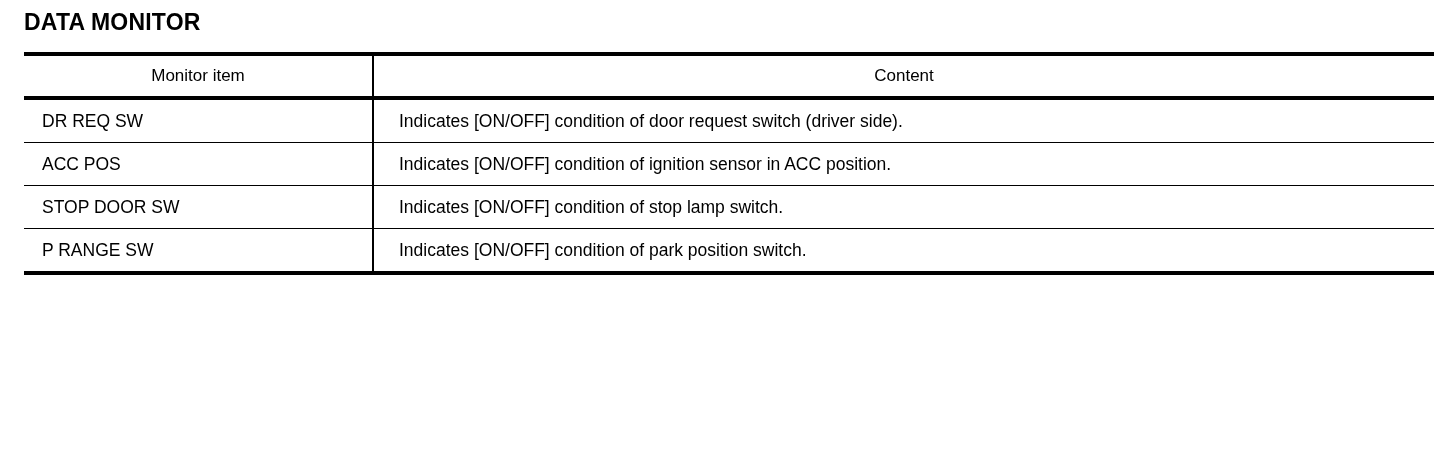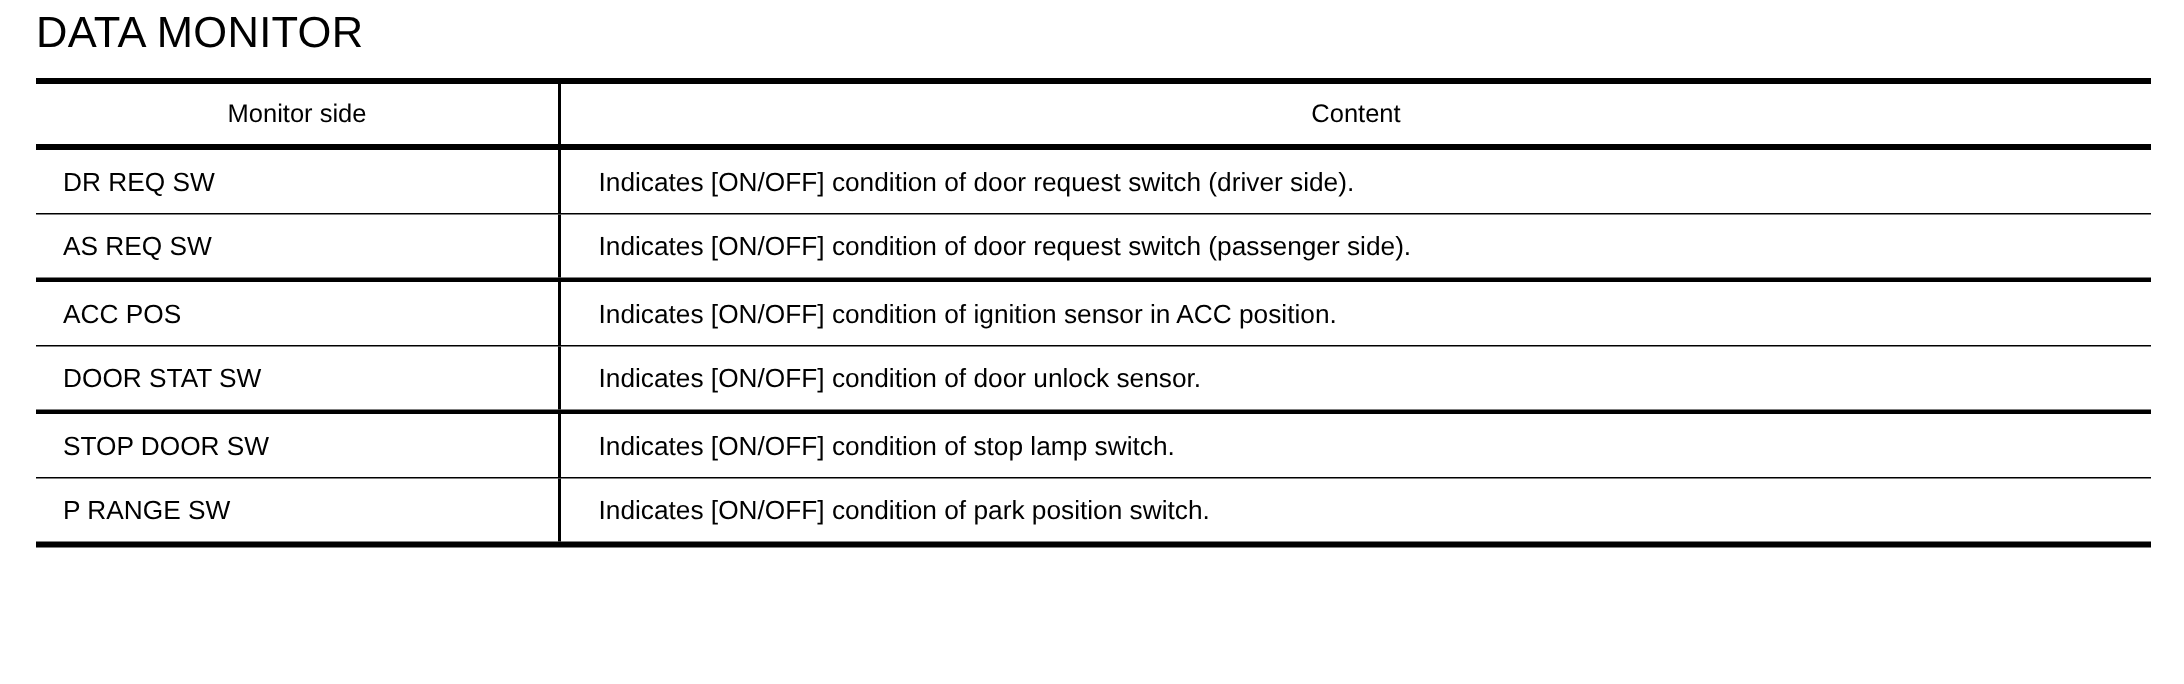--- a/index.html
+++ b/index.html
@@ -19,22 +19,22 @@
     position: relative;
     width: 1456px;
     height: 456px;
   }
 
   
   .section-title {
     position: absolute;
     left: 24px;
     top: 7px;
-    font-size: 29px;
-    font-weight: normal;
+    font-size: 23px;
+    font-weight: bold;
     letter-spacing: 0.2px;
     line-height: 30px;
     white-space: nowrap;
   }
 
   
   .table-wrap {
     position: absolute;
     left: 24px;
     top: 52px;
@@ -106,47 +106,39 @@
   <div class="section-title">DATA MONITOR</div>
 
   <div class="table-wrap">
     <table class="monitor-table">
       <colgroup>
         <col class="col-item">
         <col class="col-content">
       </colgroup>
       <thead>
         <tr class="head-row">
-          <th class="cell-item">Monitor side</th>
+          <th class="cell-item">Monitor item</th>
           <th class="cell-content">Content</th>
         </tr>
       </thead>
       <tbody>
 
         <tr class="sep-thin">
           <td class="cell-item">DR REQ SW</td>
           <td class="cell-content">Indicates [ON/OFF] condition of door request switch (driver side).</td>
         </tr>
 
-        <tr class="sep-thick">
-          <td class="cell-item">AS REQ SW</td>
-          <td class="cell-content">Indicates [ON/OFF] condition of door request switch (passenger side).</td>
-        </tr>
 
 
 
         <tr class="sep-thin">
           <td class="cell-item">ACC POS</td>
           <td class="cell-content">Indicates [ON/OFF] condition of ignition sensor in ACC position.</td>
         </tr>
 
-        <tr class="sep-thick">
-          <td class="cell-item">DOOR STAT SW</td>
-          <td class="cell-content">Indicates [ON/OFF] condition of door unlock sensor.</td>
-        </tr>
 
         <tr class="sep-thin">
           <td class="cell-item">STOP DOOR SW</td>
           <td class="cell-content">Indicates [ON/OFF] condition of stop lamp switch.</td>
         </tr>
 
         <tr class="last-row">
           <td class="cell-item">P RANGE SW</td>
           <td class="cell-content">Indicates [ON/OFF] condition of park position switch.</td>
         </tr>

